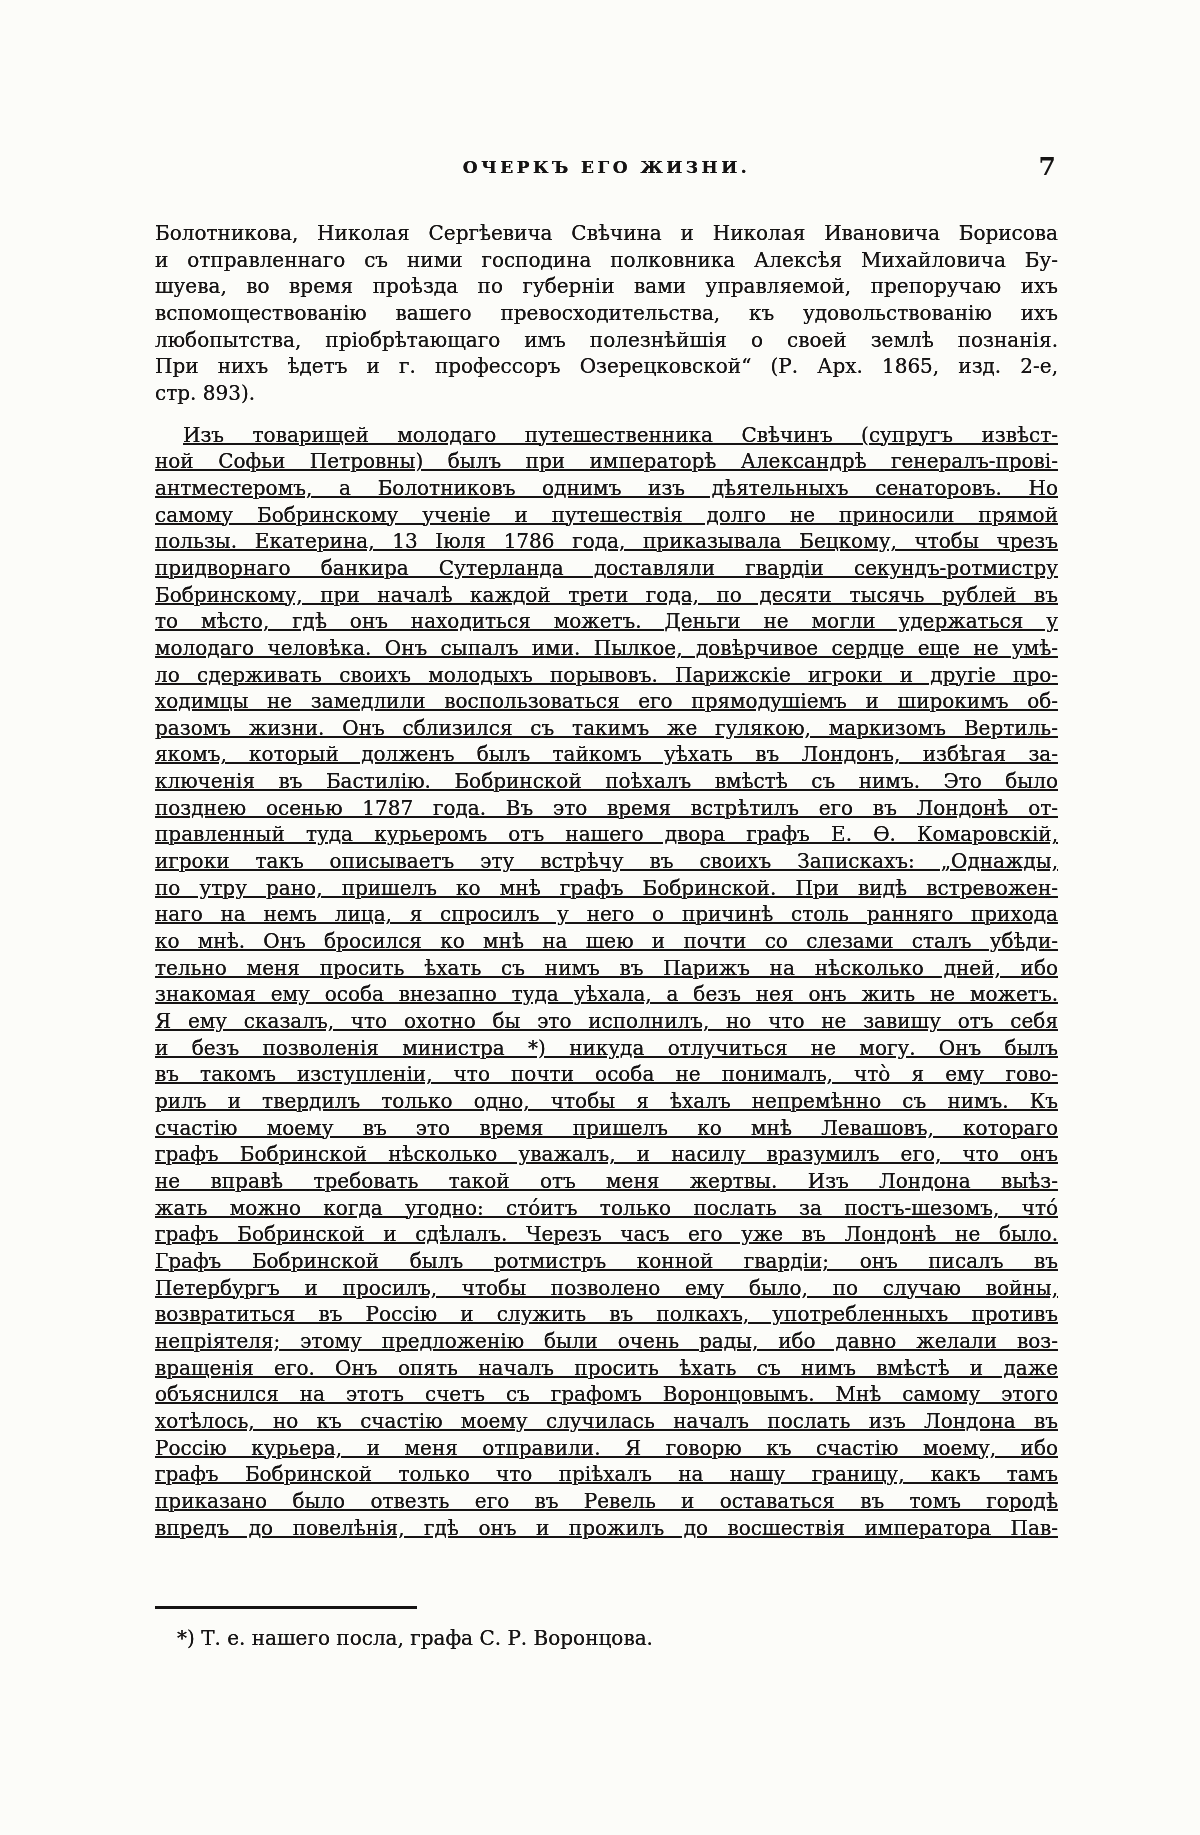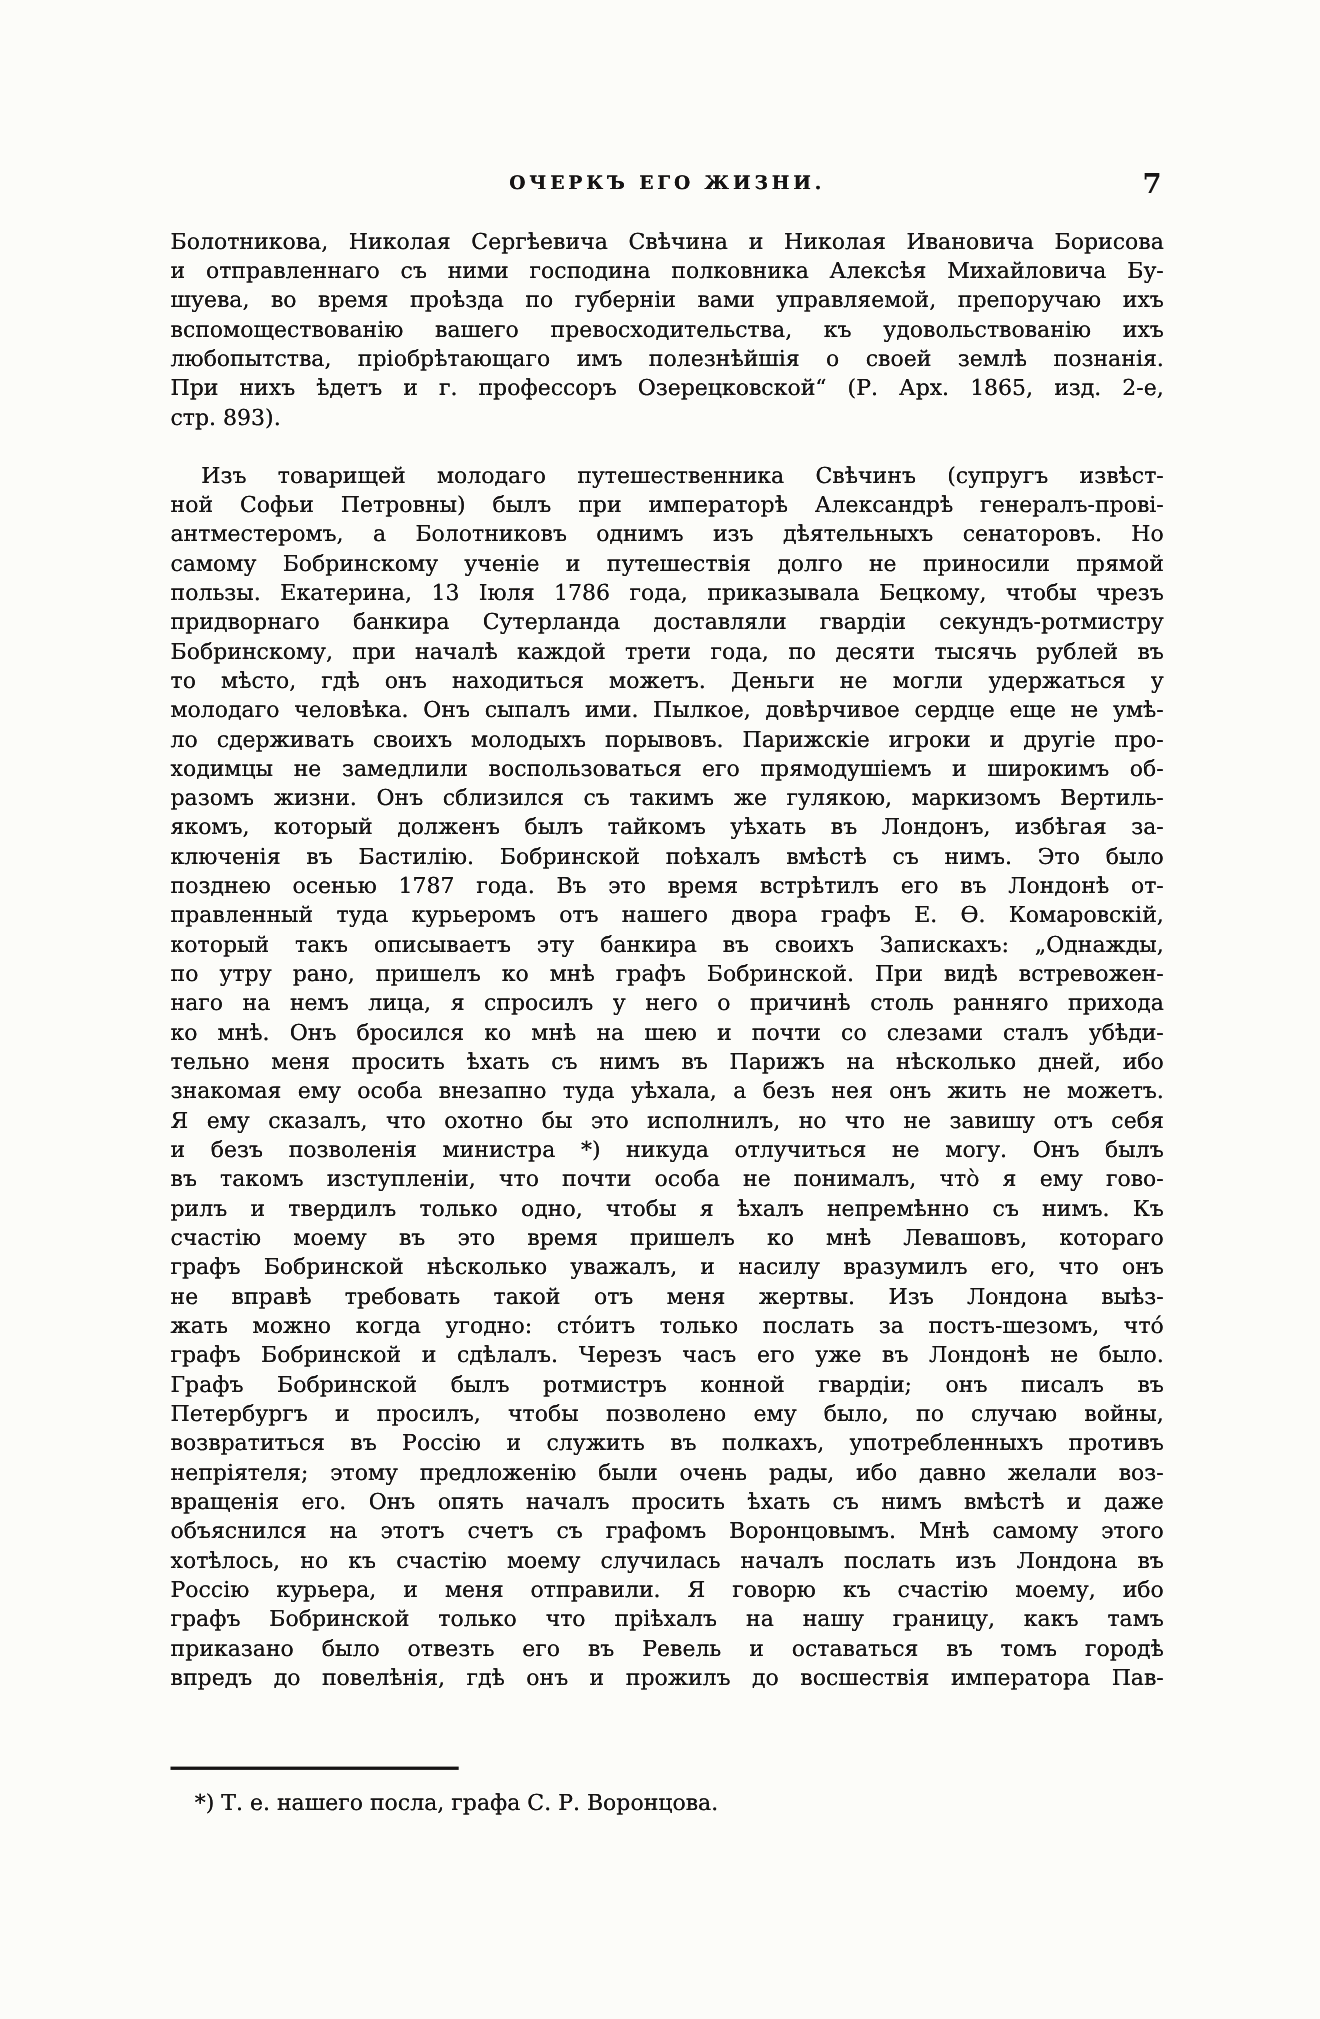--- a/index.html
+++ b/index.html
@@ -23,26 +23,26 @@
   .head-title{
     display:block;text-align:center;
     font-size:17px;font-weight:bold;letter-spacing:3.5px;
     text-shadow:0 0 .3px currentColor;
   }
   .page-number{
     position:absolute;right:2px;top:-5px;
     font-size:25px;font-weight:bold;
   }
   .text-block{
-    position:absolute;top:206px;left:155px;width:903px;
+    position:absolute;top:220px;left:155px;width:903px;
     font-size:20px;line-height:26.65px;
     text-shadow:0 0 .35px currentColor;
   }
   .paragraph{margin:0;}
-  .paragraph + .paragraph{margin-top:26px;}
+  .paragraph + .paragraph{margin-top:15px;text-decoration:underline;}
   .line{
     text-align:justify;
     text-align-last:justify;
     white-space:normal;
   }
   .line.last{text-align-last:left;}
   .line.indent{text-indent:28px;}
   .footnote-rule{
     position:absolute;top:1606px;left:155px;
     width:262px;height:3px;background:var(--ink);
@@ -92,21 +92,21 @@
         <div class="line">Бобринскому, при началѣ каждой трети года, по десяти тысячь рублей въ</div>
         <div class="line">то мѣсто, гдѣ онъ находиться можетъ. Деньги не могли удержаться у</div>
         <div class="line">молодаго человѣка. Онъ сыпалъ ими. Пылкое, довѣрчивое сердце еще не умѣ-</div>
         <div class="line">ло сдерживать своихъ молодыхъ порывовъ. Парижскіе игроки и другіе про-</div>
         <div class="line">ходимцы не замедлили воспользоваться его прямодушіемъ и широкимъ об-</div>
         <div class="line">разомъ жизни. Онъ сблизился съ такимъ же гулякою, маркизомъ Вертиль-</div>
         <div class="line">якомъ, который долженъ былъ тайкомъ уѣхать въ Лондонъ, избѣгая за-</div>
         <div class="line">ключенія въ Бастилію. Бобринской поѣхалъ вмѣстѣ съ нимъ. Это было</div>
         <div class="line">позднею осенью 1787 года. Въ это время встрѣтилъ его въ Лондонѣ от-</div>
         <div class="line">правленный туда курьеромъ отъ нашего двора графъ Е. Ѳ. Комаровскій,</div>
-        <div class="line">который такъ описываетъ эту банкира въ своихъ Запискахъ: „Однажды,</div>
+        <div class="line">игроки такъ описываетъ эту встрѣчу въ своихъ Запискахъ: „Однажды,</div>
         <div class="line">по утру рано, пришелъ ко мнѣ графъ Бобринской. При видѣ встревожен-</div>
         <div class="line">наго на немъ лица, я спросилъ у него о причинѣ столь ранняго прихода</div>
         <div class="line">ко мнѣ. Онъ бросился ко мнѣ на шею и почти со слезами сталъ убѣди-</div>
         <div class="line">тельно меня просить ѣхать съ нимъ въ Парижъ на нѣсколько дней, ибо</div>
         <div class="line">знакомая ему особа внезапно туда уѣхала, а безъ нея онъ жить не можетъ.</div>
         <div class="line">Я ему сказалъ, что охотно бы это исполнилъ, но что не завишу отъ себя</div>
         <div class="line">и безъ позволенія министра *) никуда отлучиться не могу. Онъ былъ</div>
         <div class="line">въ такомъ изступленіи, что почти особа не понималъ, что̀ я ему гово-</div>
         <div class="line">рилъ и твердилъ только одно, чтобы я ѣхалъ непремѣнно съ нимъ. Къ</div>
         <div class="line">счастію моему въ это время пришелъ ко мнѣ Левашовъ, котораго</div>

